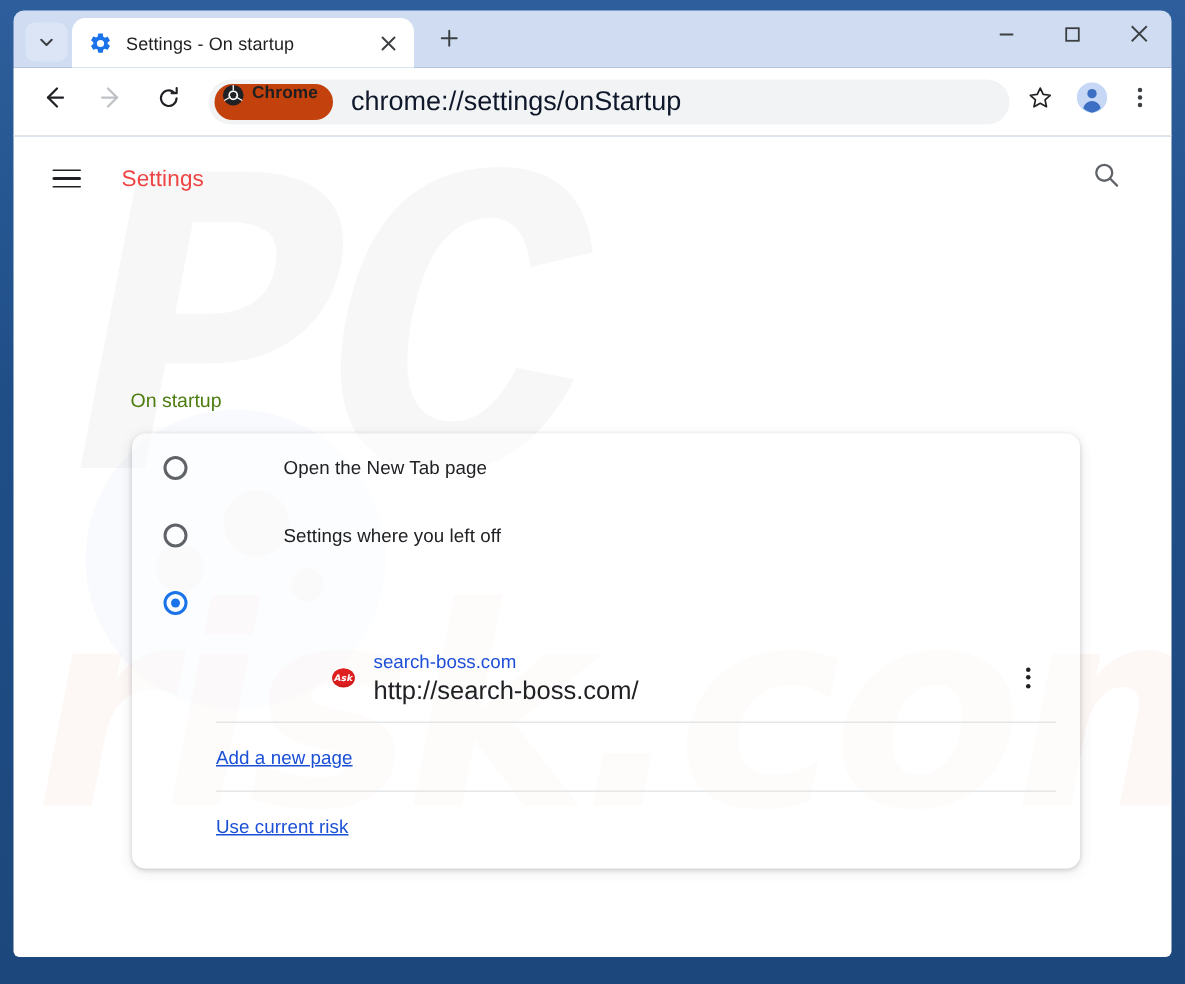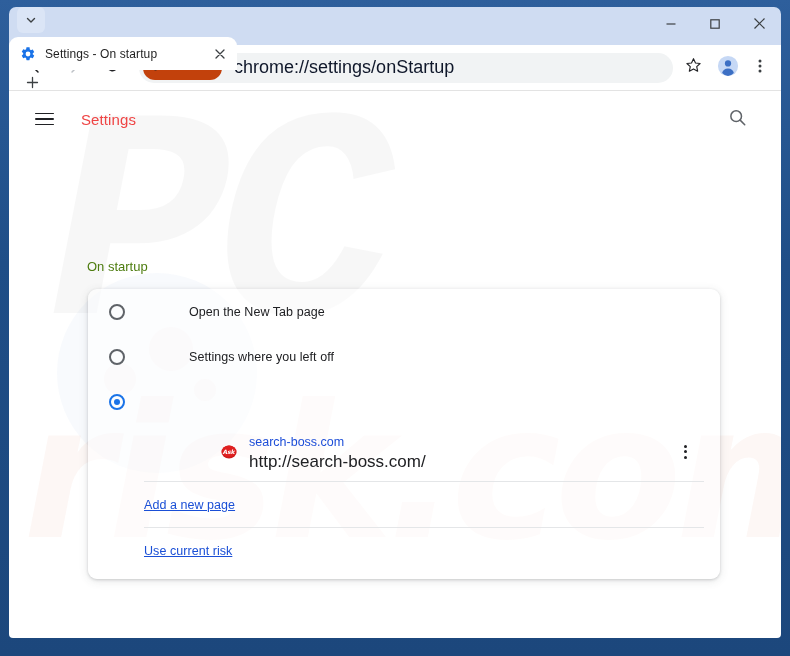--- a/index.html
+++ b/index.html
@@ -21,22 +21,21 @@
     padding: 7px 9px 9px 9px;
   }
 
   
   #tab-strip {
     position: relative;
     height: 38px;
     background: #cfdcf2;
     border-radius: 7px 7px 0 0;
     display: flex;
-    align-items: flex-start;
-    flex-direction: column;
+    align-items: flex-end;
   }
 
   #tab-search-btn {
     width: 28px; height: 26px;
     margin: 0 3px 4px 8px;
     border-radius: 6px;
     background: #dbe5f6;
     display: flex; align-items: center; justify-content: center;
     flex: 0 0 auto;
   }

